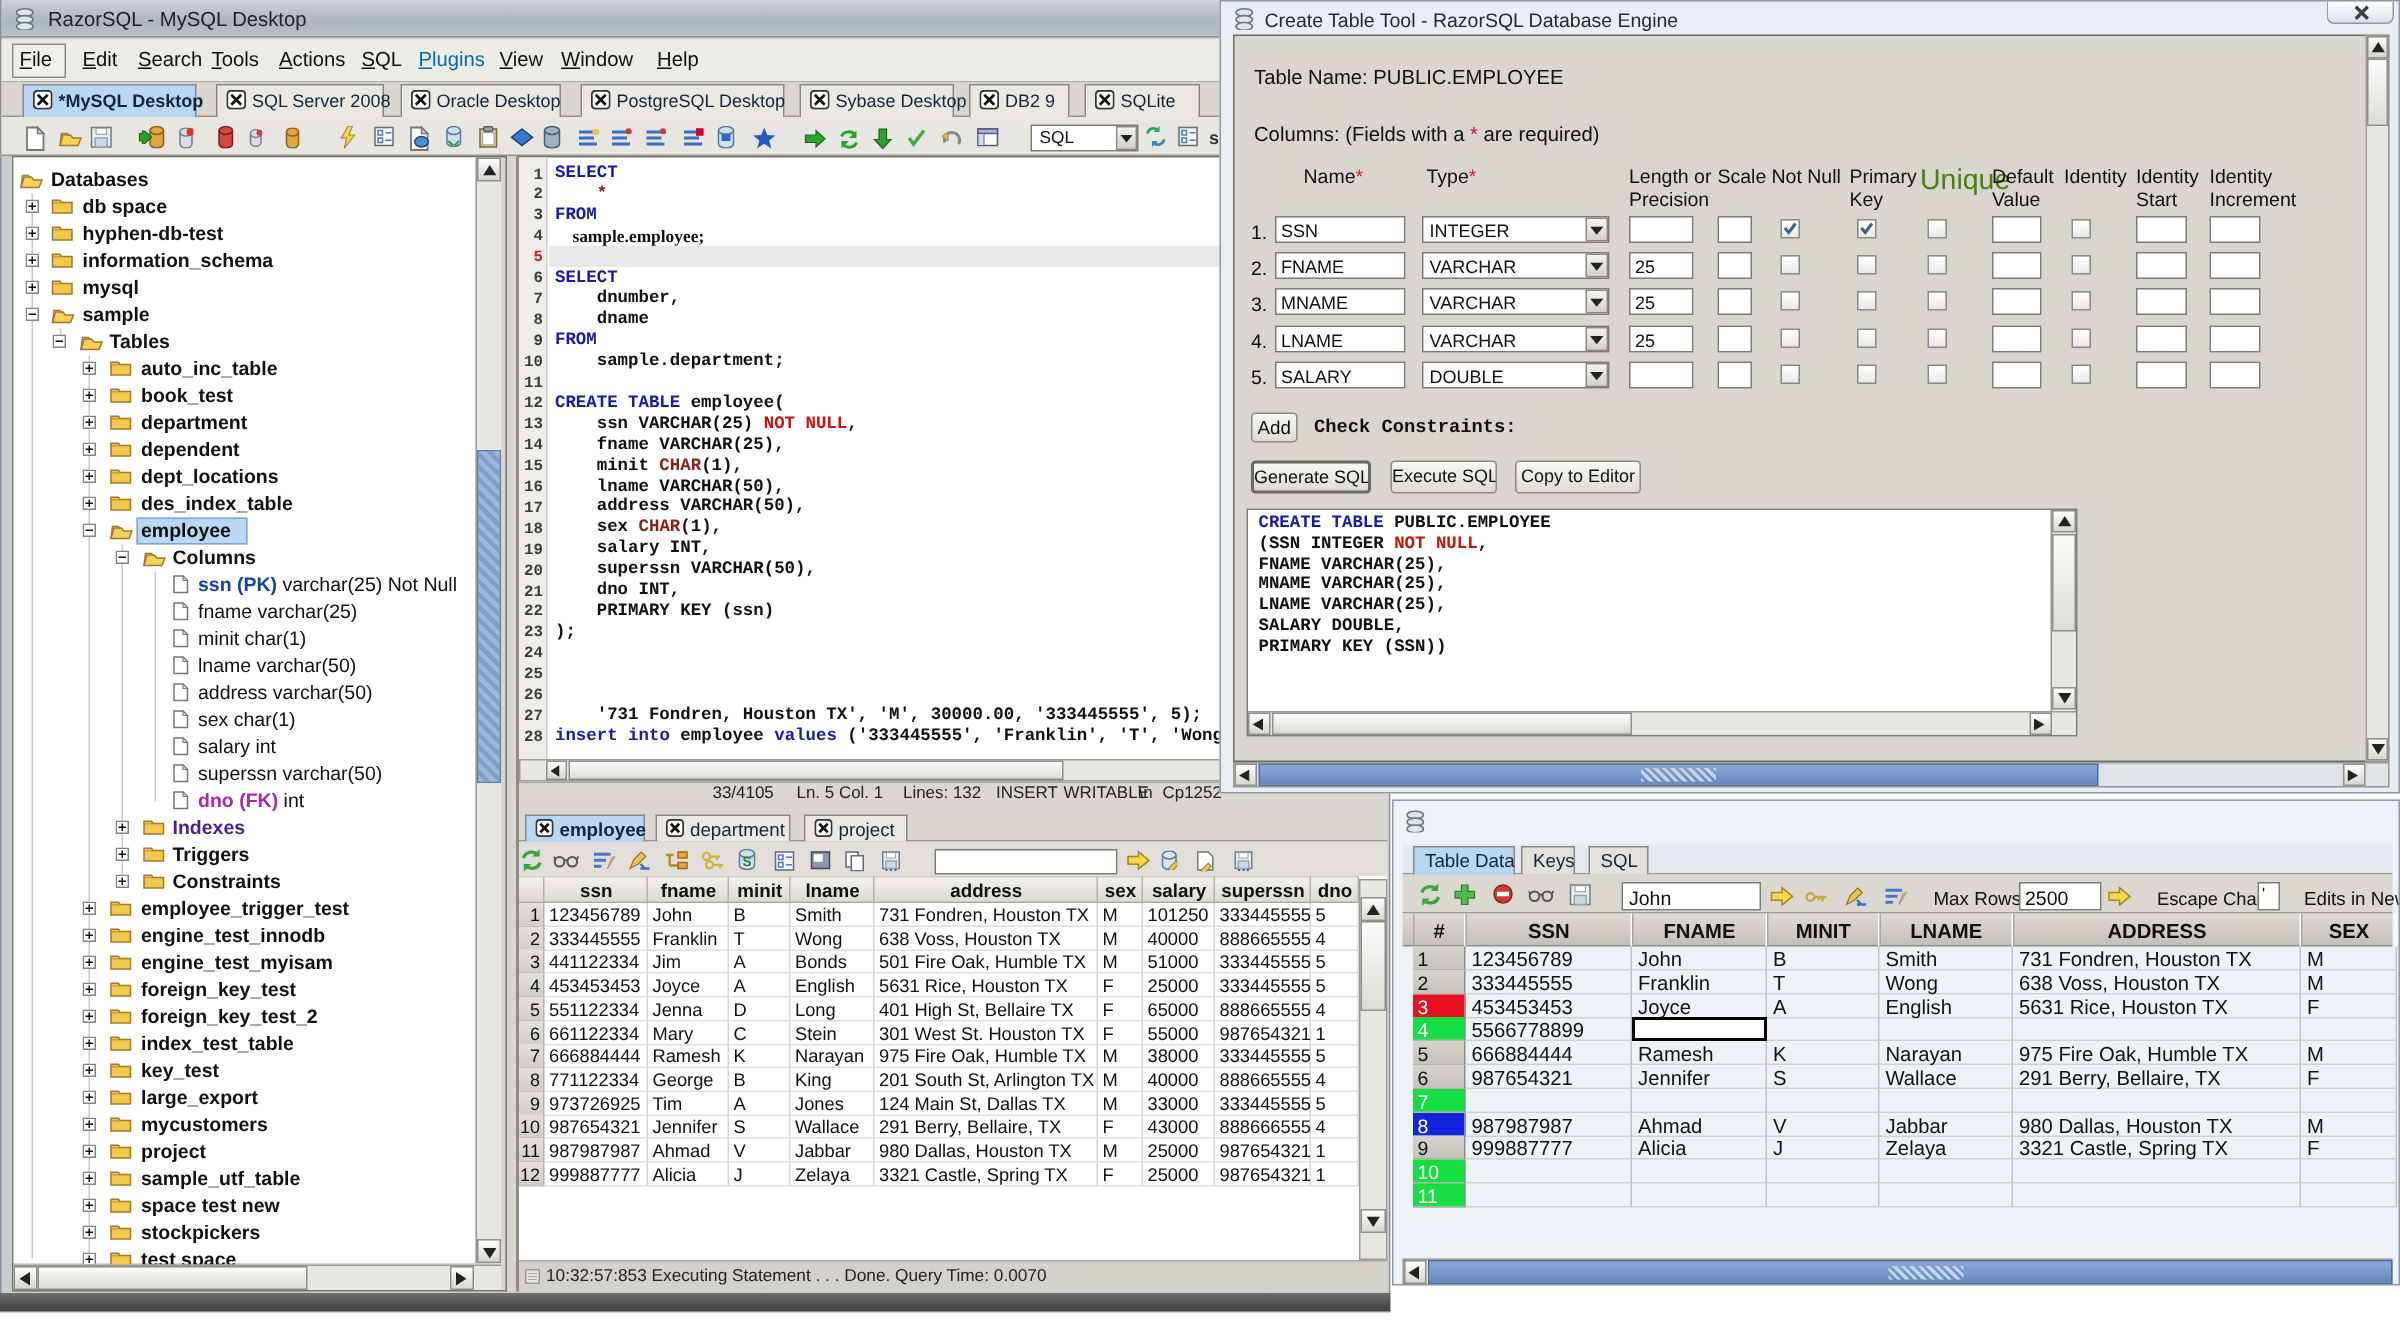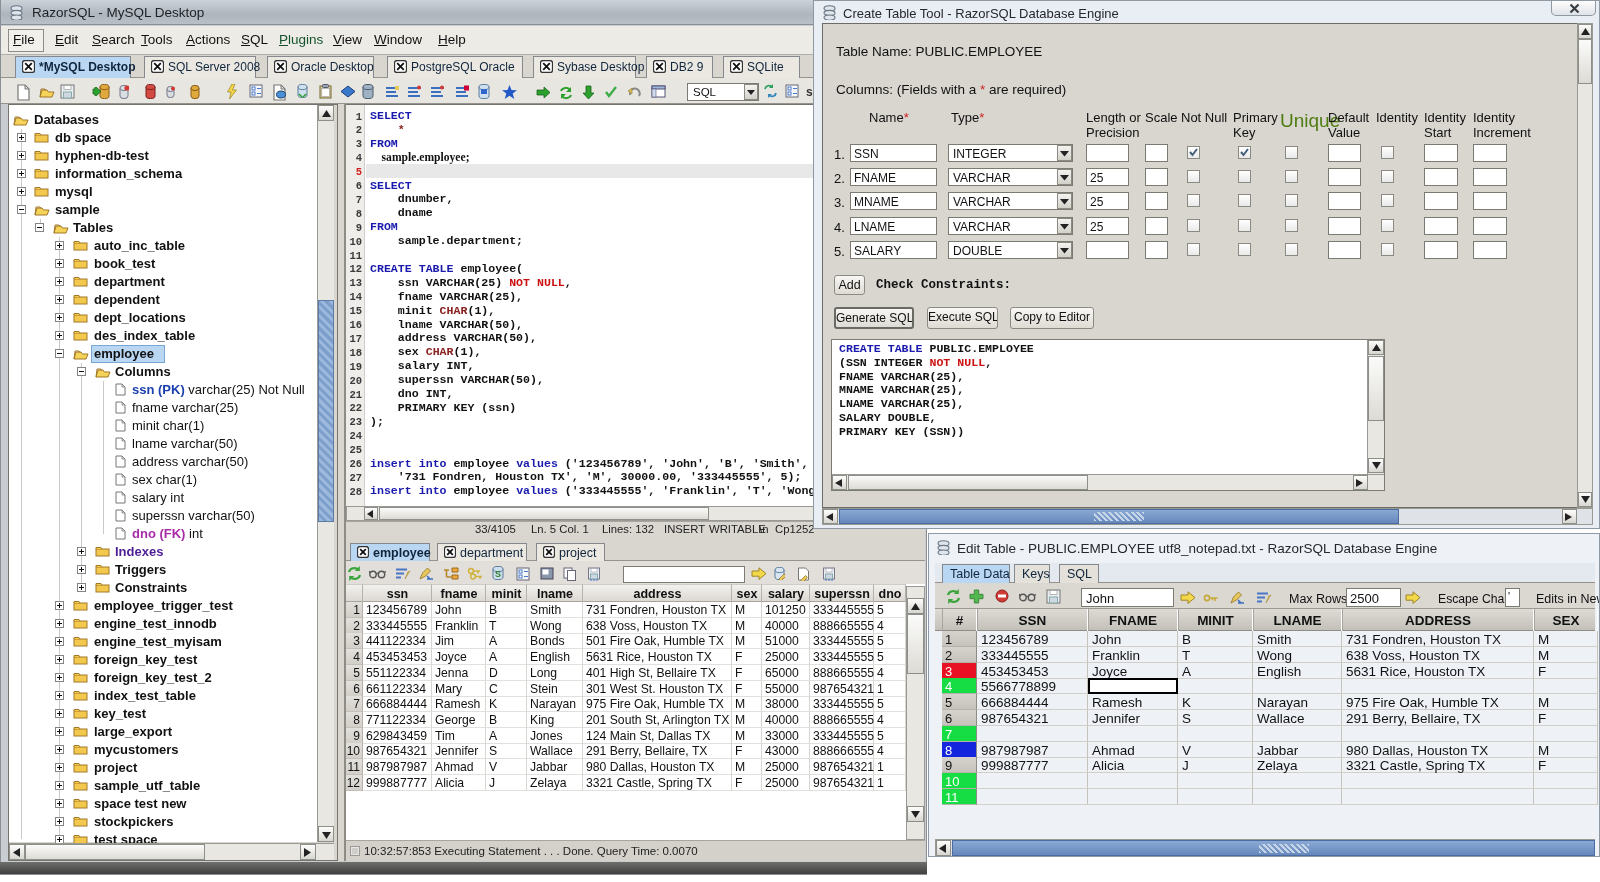--- a/index.html
+++ b/index.html
@@ -22,21 +22,21 @@
     </svg>
 <div class="txt" style="left:32px;top:5px;font-size:13.5px;color:#1d2126;">RazorSQL - MySQL Desktop</div>
 <div class="ab" style="left:1px;top:26px;width:925px;height:29px;background:#edebe6;border-bottom:1px solid #b2afa8;"></div>
 <div class="ab" style="left:8px;top:29px;width:36px;height:23px;border:1px solid #8c8c86;background:#f2f0ea;"></div>
 <div class="txt" style="left:13px;top:32px;font-size:13.5px;color:#111;"><u>F</u>ile</div>
 <div class="txt" style="left:55px;top:32px;font-size:13.5px;color:#111;"><u>E</u>dit</div>
 <div class="txt" style="left:92px;top:32px;font-size:13.5px;color:#111;"><u>S</u>earch</div>
 <div class="txt" style="left:141px;top:32px;font-size:13.5px;color:#111;text-align:center;"><u>T</u>ools</div>
 <div class="txt" style="left:186px;top:32px;font-size:13.5px;color:#111;"><u>A</u>ctions</div>
 <div class="txt" style="left:241px;top:32px;font-size:13.5px;color:#111;"><u>S</u>QL</div>
-<div class="txt" style="left:279px;top:32px;font-size:13.5px;color:#14532d;text-align:center;"><u>P</u>lugins</div>
+<div class="txt" style="left:279px;top:32px;font-size:13.5px;color:#0369a1;text-align:center;"><u>P</u>lugins</div>
 <div class="txt" style="left:333px;top:32px;font-size:13.5px;color:#111;"><u>V</u>iew</div>
 <div class="txt" style="left:374px;top:32px;font-size:13.5px;color:#111;"><u>W</u>indow</div>
 <div class="txt" style="left:438px;top:32px;font-size:13.5px;color:#111;"><u>H</u>elp</div>
 <div class="ab" style="left:1px;top:55px;width:925px;height:23px;background:#d9d6d0;border-bottom:1px solid #96938c;"></div>
 <div class="ab" style="left:15px;top:56px;width:116px;height:22px;background:#b9d7f3;border:1px solid #85888c;border-bottom:none;"></div>
 <svg class="ab" style="left:22px;top:60px" width="13" height="13" viewBox="0 0 13 13">
       <rect x="0.5" y="0.5" width="12" height="12" rx="2.5" fill="#fff" stroke="#333" stroke-width="1.3"></rect>
       <path d="M3.2 3.2 L9.8 9.8 M9.8 3.2 L3.2 9.8" stroke="#111" stroke-width="1.8"></path>
     </svg>
 <div class="txt" style="left:39px;top:60px;font-size:12px;color:#10253c;font-weight:600;">*MySQL Desktop</div>
@@ -50,21 +50,21 @@
 <svg class="ab" style="left:274px;top:60px" width="13" height="13" viewBox="0 0 13 13">
       <rect x="0.5" y="0.5" width="12" height="12" rx="2.5" fill="#fff" stroke="#333" stroke-width="1.3"></rect>
       <path d="M3.2 3.2 L9.8 9.8 M9.8 3.2 L3.2 9.8" stroke="#111" stroke-width="1.8"></path>
     </svg>
 <div class="txt" style="left:291px;top:60px;font-size:12px;color:#10253c;font-weight:500;">Oracle Desktop</div>
 <div class="ab" style="left:387px;top:56px;width:136px;height:22px;background:#ebe8e2;border:1px solid #85888c;border-bottom:none;"></div>
 <svg class="ab" style="left:394px;top:60px" width="13" height="13" viewBox="0 0 13 13">
       <rect x="0.5" y="0.5" width="12" height="12" rx="2.5" fill="#fff" stroke="#333" stroke-width="1.3"></rect>
       <path d="M3.2 3.2 L9.8 9.8 M9.8 3.2 L3.2 9.8" stroke="#111" stroke-width="1.8"></path>
     </svg>
-<div class="txt" style="left:411px;top:60px;font-size:12px;color:#10253c;font-weight:500;">PostgreSQL Oracle</div>
+<div class="txt" style="left:411px;top:60px;font-size:12px;color:#10253c;font-weight:500;">PostgreSQL Desktop</div>
 <div class="ab" style="left:533px;top:56px;width:103px;height:22px;background:#ebe8e2;border:1px solid #85888c;border-bottom:none;"></div>
 <svg class="ab" style="left:540px;top:60px" width="13" height="13" viewBox="0 0 13 13">
       <rect x="0.5" y="0.5" width="12" height="12" rx="2.5" fill="#fff" stroke="#333" stroke-width="1.3"></rect>
       <path d="M3.2 3.2 L9.8 9.8 M9.8 3.2 L3.2 9.8" stroke="#111" stroke-width="1.8"></path>
     </svg>
 <div class="txt" style="left:557px;top:60px;font-size:12px;color:#10253c;font-weight:500;">Sybase Desktop</div>
 <div class="ab" style="left:646px;top:56px;width:67px;height:22px;background:#ebe8e2;border:1px solid #85888c;border-bottom:none;"></div>
 <svg class="ab" style="left:653px;top:60px" width="13" height="13" viewBox="0 0 13 13">
       <rect x="0.5" y="0.5" width="12" height="12" rx="2.5" fill="#fff" stroke="#333" stroke-width="1.3"></rect>
       <path d="M3.2 3.2 L9.8 9.8 M9.8 3.2 L3.2 9.8" stroke="#111" stroke-width="1.8"></path>
@@ -628,21 +628,20 @@
 <div class="txt mono" style="left:370px;top:373.1px;font-size:11.6px;color:#111;">    superssn VARCHAR(50),</div>
 <div class="txt mono" style="left:340px;top:388.5px;width:22px;text-align:right;font-size:10.5px;color:#3a3a3a;font-weight:700;">21</div>
 <div class="txt mono" style="left:370px;top:387.0px;font-size:11.6px;color:#111;">    dno INT,</div>
 <div class="txt mono" style="left:340px;top:402.4px;width:22px;text-align:right;font-size:10.5px;color:#3a3a3a;font-weight:700;">22</div>
 <div class="txt mono" style="left:370px;top:400.9px;font-size:11.6px;color:#111;">    PRIMARY KEY (ssn)</div>
 <div class="txt mono" style="left:340px;top:416.3px;width:22px;text-align:right;font-size:10.5px;color:#3a3a3a;font-weight:700;">23</div>
 <div class="txt mono" style="left:370px;top:414.8px;font-size:11.6px;color:#111;">);</div>
 <div class="txt mono" style="left:340px;top:430.2px;width:22px;text-align:right;font-size:10.5px;color:#3a3a3a;font-weight:700;">24</div>
 <div class="txt mono" style="left:340px;top:444.1px;width:22px;text-align:right;font-size:10.5px;color:#3a3a3a;font-weight:700;">25</div>
 <div class="txt mono" style="left:340px;top:458.0px;width:22px;text-align:right;font-size:10.5px;color:#3a3a3a;font-weight:700;">26</div>
-<div class="txt mono" style="left:370px;top:456.5px;font-size:11.6px;color:#111;"><b class="kw">insert</b> <b class="kw">into</b> employee <b class="kw">values</b> ('123456789', 'John', 'B', 'Smith',</div>
 <div class="txt mono" style="left:340px;top:471.9px;width:22px;text-align:right;font-size:10.5px;color:#3a3a3a;font-weight:700;">27</div>
 <div class="txt mono" style="left:370px;top:470.4px;font-size:11.6px;color:#111;">    '731 Fondren, Houston TX', 'M', 30000.00, '333445555', 5);</div>
 <div class="txt mono" style="left:340px;top:485.8px;width:22px;text-align:right;font-size:10.5px;color:#3a3a3a;font-weight:700;">28</div>
 <div class="txt mono" style="left:370px;top:484.3px;font-size:11.6px;color:#111;"><b class="kw">insert</b> <b class="kw">into</b> employee <b class="kw">values</b> ('333445555', 'Franklin', 'T', 'Wong',</div>
 <div class="ab" style="left:346px;top:506px;width:579px;height:15px;background:#e9e7e2;border:1px solid #9a9a94;"></div>
 <div class="sbb" style="left:364px;top:507px;width:14px;height:13px;"></div>
 <svg class="ab" style="left:367px;top:510px" width="6" height="8" viewBox="0 0 6 8">
       <path d="M0 4 L6 0 V8 Z" fill="#222"></path>
     </svg>
 <div class="ab" style="left:379px;top:507px;width:330px;height:13px;background:linear-gradient(#fbfbfa,#dddbd5);border:1px solid #8f8f89;"></div>
@@ -931,21 +930,21 @@
 <div class="txt" style="left:735px;top:713px;font-size:12.2px;color:#111;">M</div>
 <div class="ab" style="left:762px;top:712px;width:48px;height:16px;border-right:1px solid #d8d6d0;border-bottom:1px solid #e2e0da;"></div>
 <div class="txt" style="left:765px;top:713px;font-size:12.2px;color:#111;">40000</div>
 <div class="ab" style="left:810px;top:712px;width:64px;height:16px;border-right:1px solid #d8d6d0;border-bottom:1px solid #e2e0da;"></div>
 <div class="txt" style="left:813px;top:713px;font-size:12.2px;color:#111;">888665555</div>
 <div class="ab" style="left:874px;top:712px;width:32px;height:16px;border-right:1px solid #d8d6d0;border-bottom:1px solid #e2e0da;"></div>
 <div class="txt" style="left:877px;top:713px;font-size:12.2px;color:#111;">4</div>
 <div class="ab" style="left:346px;top:728px;width:17px;height:16px;background:linear-gradient(#e3e1dc,#d2cfc9);border-right:1px solid #b5b2ac;border-bottom:1px solid #c2bfb9;"></div>
 <div class="txt" style="left:345px;top:729px;width:15px;text-align:right;font-size:12px;color:#111;">9</div>
 <div class="ab" style="left:363px;top:728px;width:69px;height:16px;border-right:1px solid #d8d6d0;border-bottom:1px solid #e2e0da;"></div>
-<div class="txt" style="left:366px;top:729px;font-size:12.2px;color:#111;">629843459</div>
+<div class="txt" style="left:366px;top:729px;font-size:12.2px;color:#111;">973726925</div>
 <div class="ab" style="left:432px;top:728px;width:54px;height:16px;border-right:1px solid #d8d6d0;border-bottom:1px solid #e2e0da;"></div>
 <div class="txt" style="left:435px;top:729px;font-size:12.2px;color:#111;">Tim</div>
 <div class="ab" style="left:486px;top:728px;width:41px;height:16px;border-right:1px solid #d8d6d0;border-bottom:1px solid #e2e0da;"></div>
 <div class="txt" style="left:489px;top:729px;font-size:12.2px;color:#111;">A</div>
 <div class="ab" style="left:527px;top:728px;width:56px;height:16px;border-right:1px solid #d8d6d0;border-bottom:1px solid #e2e0da;"></div>
 <div class="txt" style="left:530px;top:729px;font-size:12.2px;color:#111;">Jones</div>
 <div class="ab" style="left:583px;top:728px;width:149px;height:16px;border-right:1px solid #d8d6d0;border-bottom:1px solid #e2e0da;"></div>
 <div class="txt" style="left:586px;top:729px;font-size:12.2px;color:#111;">124 Main St, Dallas TX</div>
 <div class="ab" style="left:732px;top:728px;width:30px;height:16px;border-right:1px solid #d8d6d0;border-bottom:1px solid #e2e0da;"></div>
 <div class="txt" style="left:735px;top:729px;font-size:12.2px;color:#111;">M</div>
@@ -1216,21 +1215,20 @@
     </svg>
 <div class="ab" style="left:25px;top:508px;width:560px;height:15px;background:linear-gradient(#8aa8d4,#6688bc);border:1px solid #4a6ca0;"></div>
 <div class="ab" style="left:280px;top:511px;width:50px;height:9px;background:repeating-linear-gradient(45deg,#c6d4e8 0 2px,transparent 2px 4px);"></div>
 </div>
 <div class="ab" style="left:928px;top:533px;width:672px;height:324px;background:#eef2f7;border:1px solid #8e99a4;overflow:hidden">
 <svg class="ab" style="left:8px;top:6px" width="13" height="15" viewBox="0 0 13 15">
       <ellipse cx="6.5" cy="3.4" rx="5.5" ry="2.6" fill="#dfe5ea" stroke="#6a7685" stroke-width="1.1"></ellipse>
       <ellipse cx="6.5" cy="8" rx="5.5" ry="2.6" fill="#dfe5ea" stroke="#6a7685" stroke-width="1.1"></ellipse>
       <ellipse cx="6.5" cy="12.6" rx="5.5" ry="2.6" fill="#dfe5ea" stroke="#6a7685" stroke-width="1.1"></ellipse>
     </svg>
-<div class="txt" style="left:28px;top:7px;font-size:13.5px;color:#25292e;">Edit Table - PUBLIC.EMPLOYEE utf8_notepad.txt - RazorSQL Database Engine</div>
 <div class="ab" style="left:6px;top:29px;width:660px;height:20px;background:#e4e9ef;border-bottom:1px solid #96938c;"></div>
 <div class="ab" style="left:13px;top:30px;width:68px;height:19px;background:#b9d7f3;border:1px solid #85888c;border-bottom:none;"></div>
 <div class="txt" style="left:21px;top:33px;font-size:12.5px;color:#10253c;">Table Data</div>
 <div class="ab" style="left:85px;top:30px;width:36px;height:19px;background:#e4e1db;border:1px solid #85888c;border-bottom:none;"></div>
 <div class="txt" style="left:93px;top:33px;font-size:12.5px;color:#10253c;">Keys</div>
 <div class="ab" style="left:130px;top:30px;width:40px;height:19px;background:#e4e1db;border:1px solid #85888c;border-bottom:none;"></div>
 <div class="txt" style="left:138px;top:33px;font-size:12.5px;color:#10253c;">SQL</div>
 <div class="ab" style="left:6px;top:49px;width:660px;height:26px;background:#dbd8d2;border-bottom:1px solid #9a9a94;"></div>
 <svg class="ab" style="left:16px;top:54px" width="17" height="17" viewBox="0 0 17 17">
       <path d="M3 7 a5.5 5 0 0 1 9.5-2.2" fill="none" stroke="#3aa43a" stroke-width="2.2"></path>

